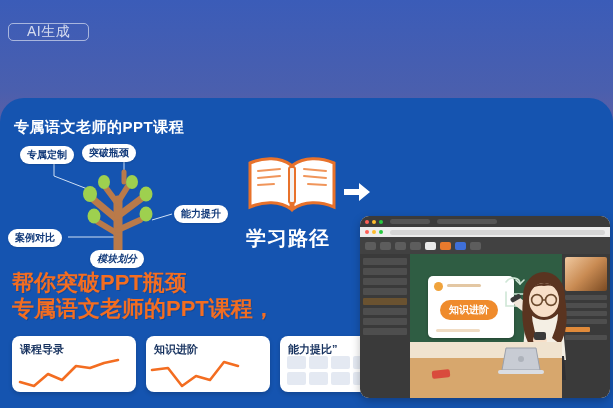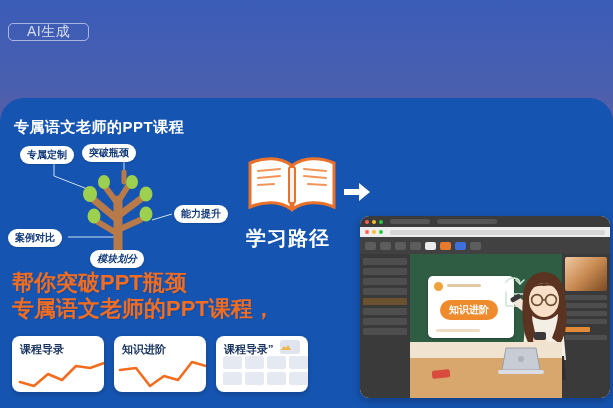--- a/index.html
+++ b/index.html
@@ -84,21 +84,21 @@
     position:absolute;left:12px;top:172px;
     color:#f36d21;font-size:22px;font-weight:bold;
     line-height:26px;letter-spacing:0px;
     white-space:nowrap;
     text-shadow:1px 1px 0 rgba(0,0,0,.12);
   }
 
   
   .cards{position:absolute;left:12px;top:238px;display:flex;gap:10px;}
   .card{
-    width:92px;height:56px;background:#ffffff;border-radius:8px;
+    width:124px;height:56px;background:#ffffff;border-radius:8px;
     position:relative;overflow:hidden;
     box-shadow:0 2px 4px rgba(0,0,0,.18);
   }
   .card-title{
     position:absolute;left:8px;top:6px;
     font-size:11px;font-weight:bold;color:#17325f;white-space:nowrap;
   }
   .card svg{position:absolute;left:0;bottom:2px;}
   .grid-blocks{position:absolute;left:7px;top:20px;display:grid;
     grid-template-columns:repeat(5,19px);grid-auto-rows:13px;gap:3px;}
@@ -257,21 +257,21 @@
       </div>
 
       <div class="card">
         <div class="card-title">知识进阶</div>
         <svg width="115" height="34" viewBox="0 0 115 34">
           <polyline points="6,14 22,12 36,30 50,20 64,24 78,6 92,10" fill="none" stroke="#f36d21" stroke-width="2.6" stroke-linejoin="round" stroke-linecap="round"></polyline>
         </svg>
       </div>
 
       <div class="card">
-        <div class="card-title">课程导录”</div>
+        <div class="card-title">能力提比”</div>
         <div class="mini-icon">
           <svg width="12" height="9" viewBox="0 0 12 9">
               <path d="M1 7 L4 3 L6 5 L8 2 L11 7 Z" fill="#f0b64a"></path>
             </svg>
         </div>
         <div class="grid-blocks">
           <div class="gb"></div>
           <div class="gb"></div>
           <div class="gb"></div>
           <div class="gb"></div>

